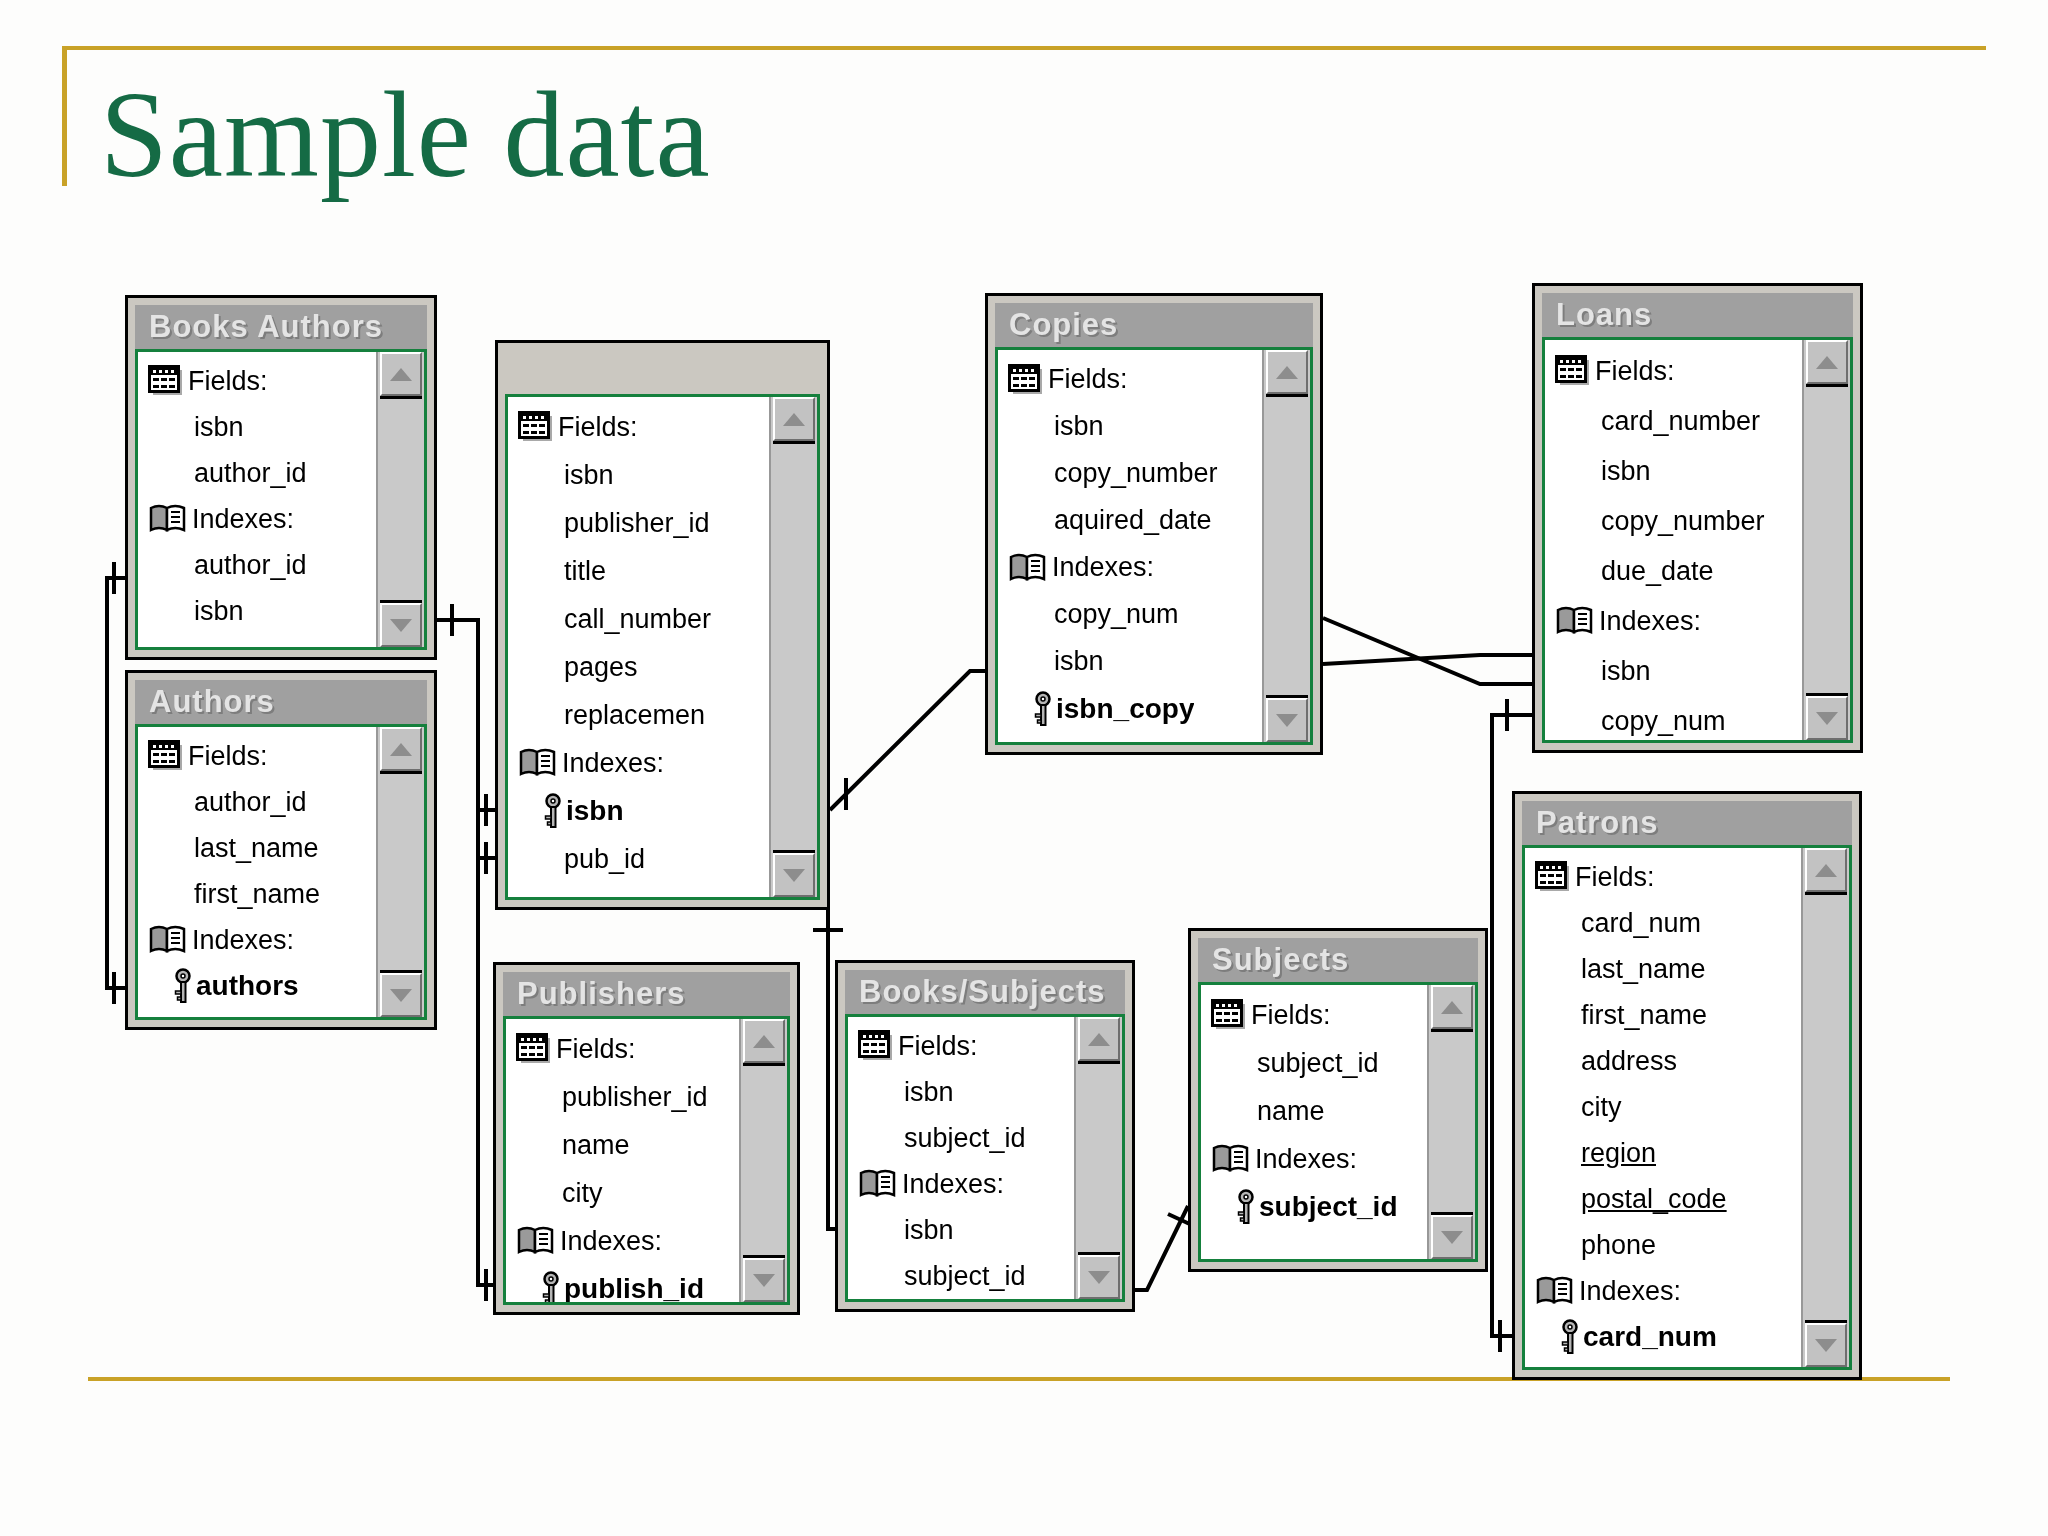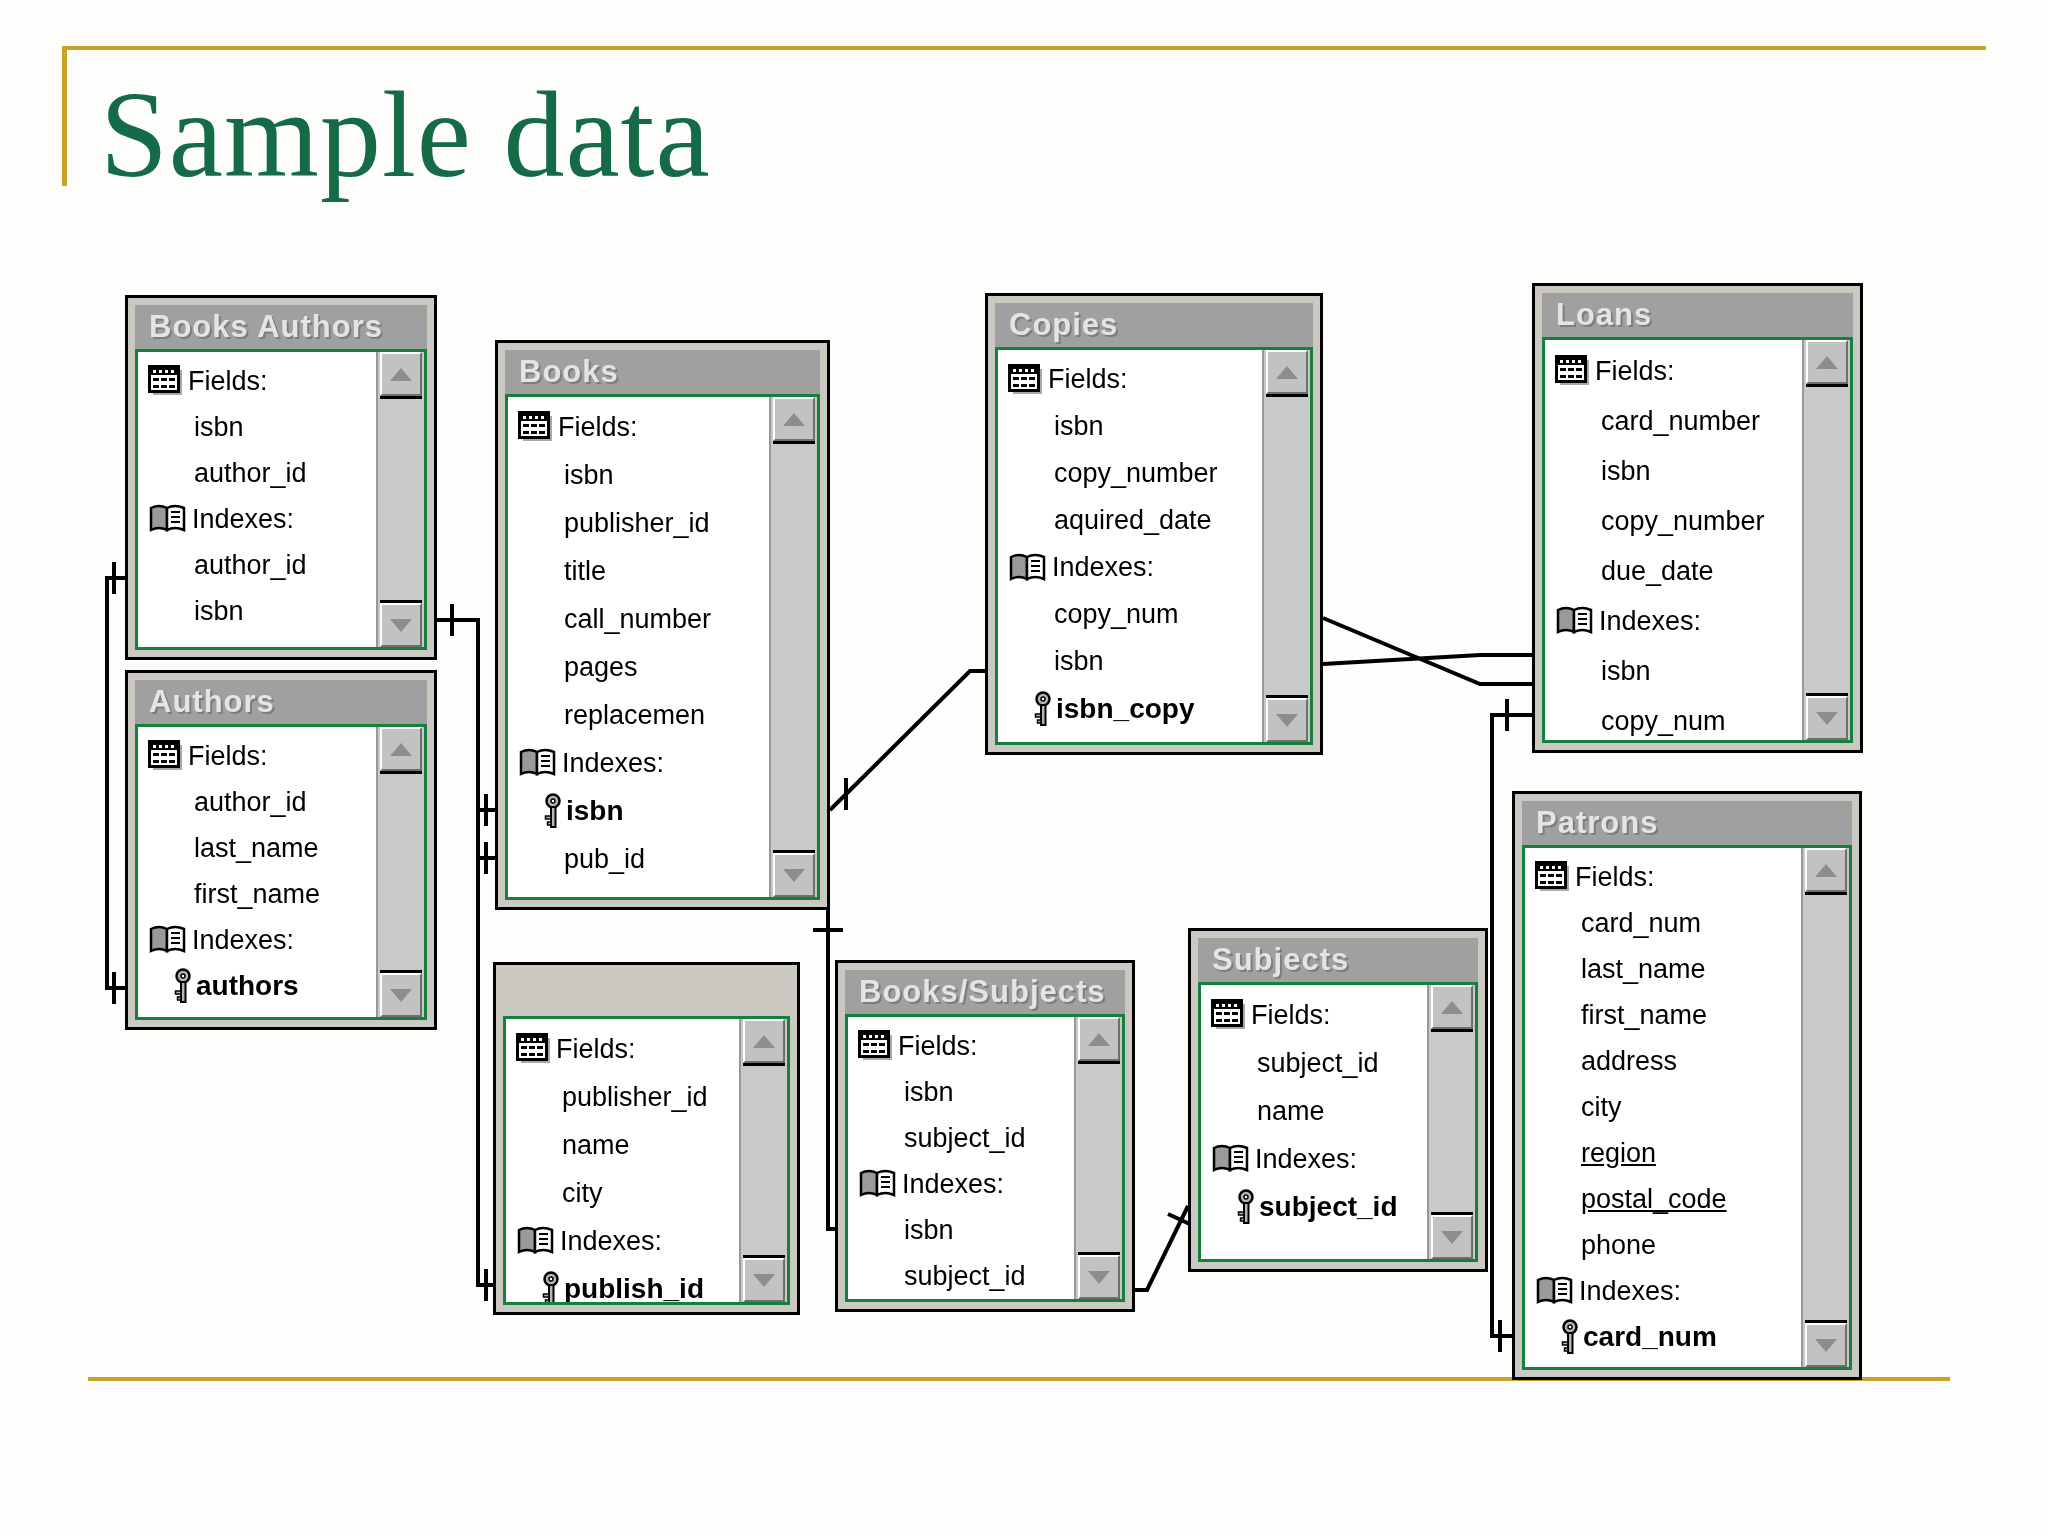--- a/index.html
+++ b/index.html
@@ -212,21 +212,20 @@
           <div class="sb-btn up">
             <div class="tri-up"></div>
           </div>
           <div class="sb-btn down">
             <div class="tri-down"></div>
           </div>
         </div>
       </div>
     </div>
     <div class="tbl" style="left: 495px; top: 340px; width: 335px; height: 570px;">
-      <div class="tbl-title">Books</div>
       <div class="tbl-body">
         <div class="rows">
           <div class="row section" style="height: 48px;">
             <span class="icon">
               <svg width="36" height="32" viewBox="0 0 36 32">
                 <rect x="5" y="5" width="29" height="25" fill="#a9a9a9"></rect>
                 <rect x="1.5" y="1.5" width="29" height="25" fill="#fff" stroke="#000" stroke-width="3"></rect>
                 <rect x="3" y="3" width="26" height="7" fill="#000"></rect>
                 <rect x="5" y="5" width="3" height="3" fill="#fff"></rect>
                 <rect x="11" y="5" width="3" height="3" fill="#fff"></rect>
@@ -290,20 +289,21 @@
           <div class="sb-btn up">
             <div class="tri-up"></div>
           </div>
           <div class="sb-btn down">
             <div class="tri-down"></div>
           </div>
         </div>
       </div>
     </div>
     <div class="tbl" style="left: 493px; top: 962px; width: 307px; height: 353px;">
+      <div class="tbl-title">Publishers</div>
       <div class="tbl-body">
         <div class="rows">
           <div class="row section" style="height: 48px;">
             <span class="icon">
               <svg width="36" height="32" viewBox="0 0 36 32">
                 <rect x="5" y="5" width="29" height="25" fill="#a9a9a9"></rect>
                 <rect x="1.5" y="1.5" width="29" height="25" fill="#fff" stroke="#000" stroke-width="3"></rect>
                 <rect x="3" y="3" width="26" height="7" fill="#000"></rect>
                 <rect x="5" y="5" width="3" height="3" fill="#fff"></rect>
                 <rect x="11" y="5" width="3" height="3" fill="#fff"></rect>

